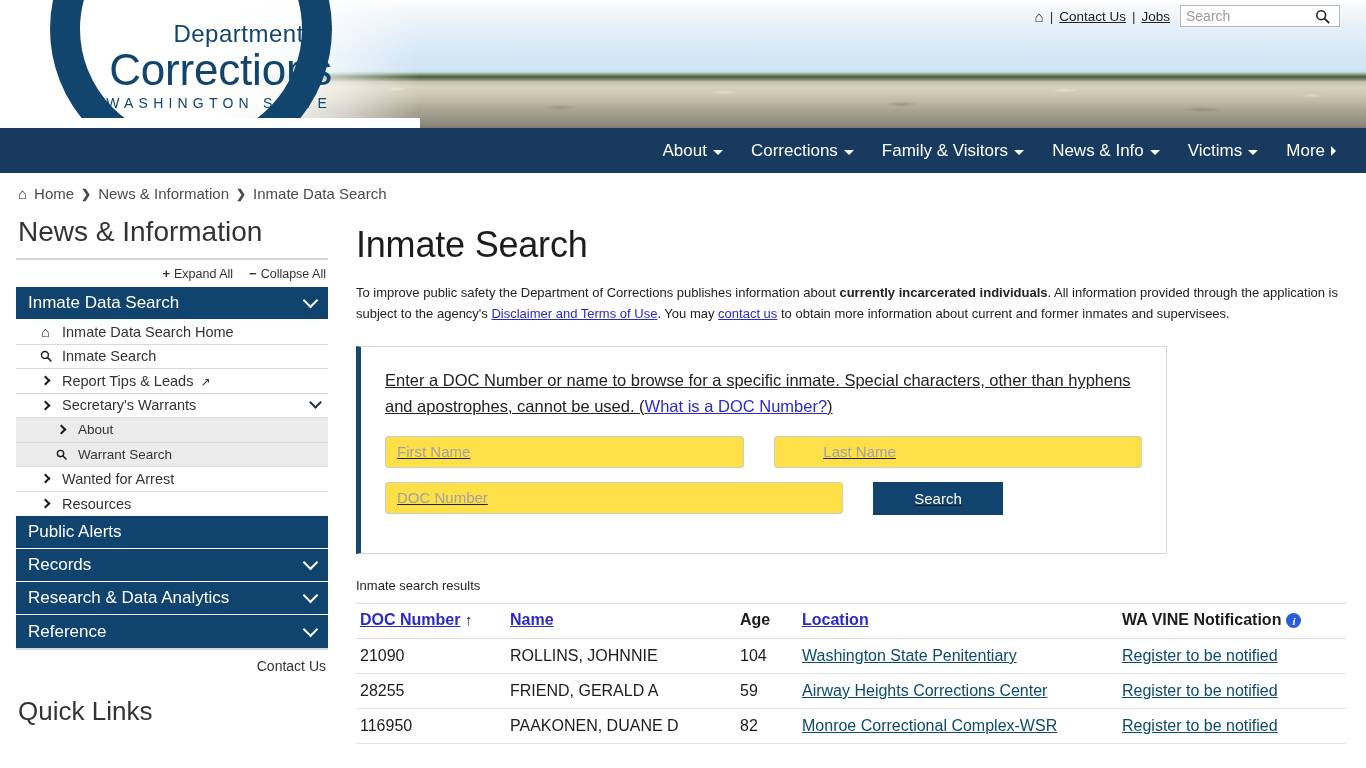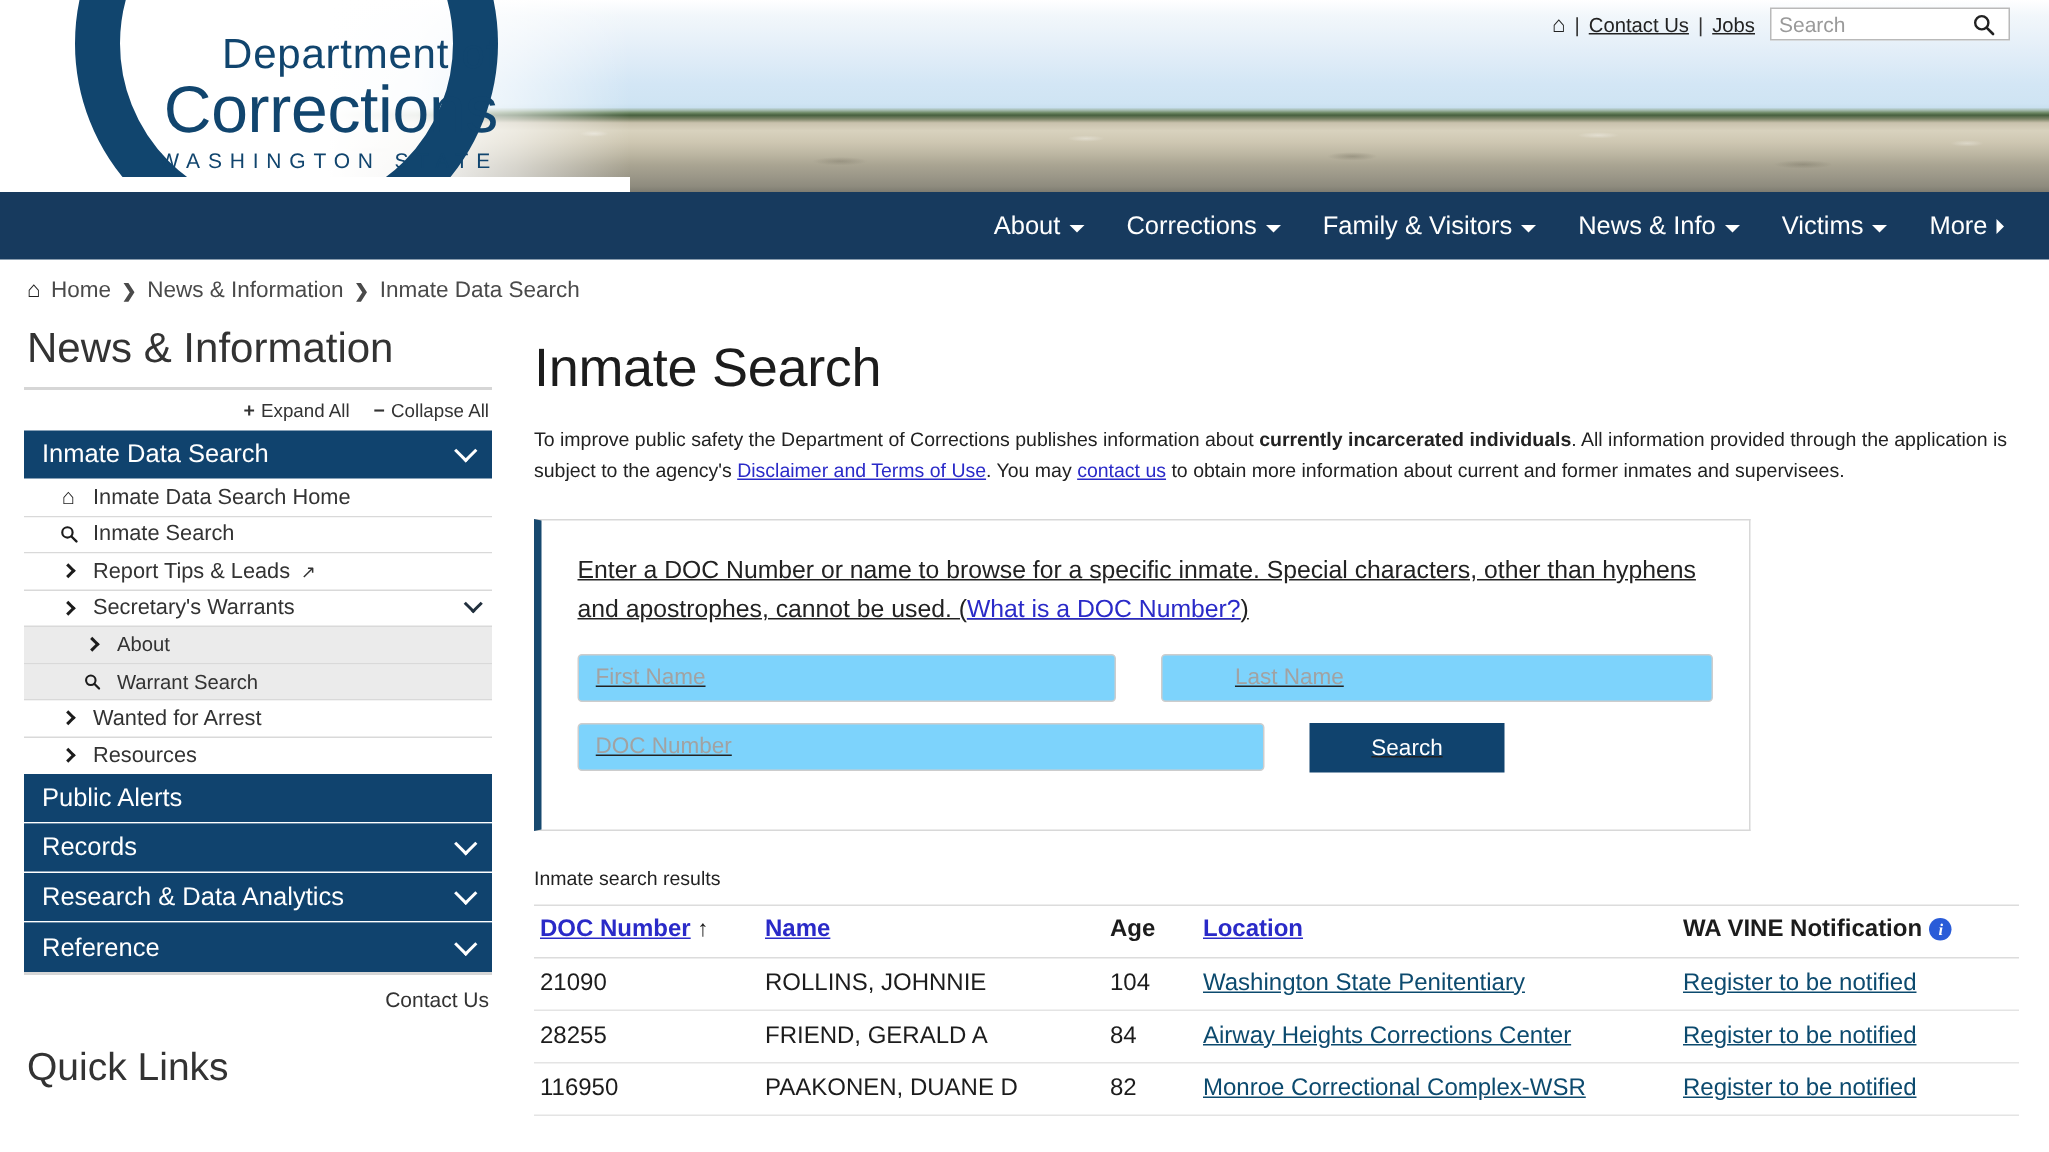--- a/index.html
+++ b/index.html
@@ -85,21 +85,21 @@
   }
   .logo-text {
     position: absolute;
     left: 72px; top: 22px;
     width: 260px;
     text-align: right;
     color: #11456e;
     line-height: 1;
   }
   .logo-line1 {
-    font-size: 28px;
+    font-size: 24px;
     letter-spacing: .5px;
     font-weight: 400;
   }
   .logo-line2 {
     font-size: 44px;
     letter-spacing: -.2px;
     margin-top: 2px;
     font-weight: 400;
   }
   .logo-line3 {
@@ -324,21 +324,21 @@
     line-height: 1.6;
     color: #222222;
     margin: 0 0 16px 0;
   }
   .panel-text a { color: #2a2ac8; text-decoration: underline; }
   .field-row { display: flex; gap: 30px; margin-bottom: 14px; }
   .field {
     height: 32px;
     border: 1px solid #cdcdcd;
     border-radius: 3px;
-    background: #7dd3fc;
+    background: #fde047;
     font-size: 15px;
     font-family: "Liberation Sans", sans-serif;
     padding: 0 11px;
     color: #333;
     outline: none;
   }
   .field::placeholder { color: #a2a2a2; }
   .field.fname { width: 458px; }
   .field.lname { width: 458px; padding-left: 48px; }
   .field.docnum { width: 458px; }
@@ -628,21 +628,21 @@
           <td class="col-loc" style="padding-left:14px;">
             <a href="#">Washington State Penitentiary</a>
           </td>
           <td class="col-vine">
             <a href="#">Register to be notified</a>
           </td>
         </tr>
         <tr>
           <td class="col-doc">28255</td>
           <td class="col-name">FRIEND, GERALD A</td>
-          <td class="col-age">84</td>
+          <td class="col-age">59</td>
           <td class="col-loc" style="padding-left:14px;">
             <a href="#">Airway Heights Corrections Center</a>
           </td>
           <td class="col-vine">
             <a href="#">Register to be notified</a>
           </td>
         </tr>
         <tr>
           <td class="col-doc">116950</td>
           <td class="col-name">PAAKONEN, DUANE D</td>

